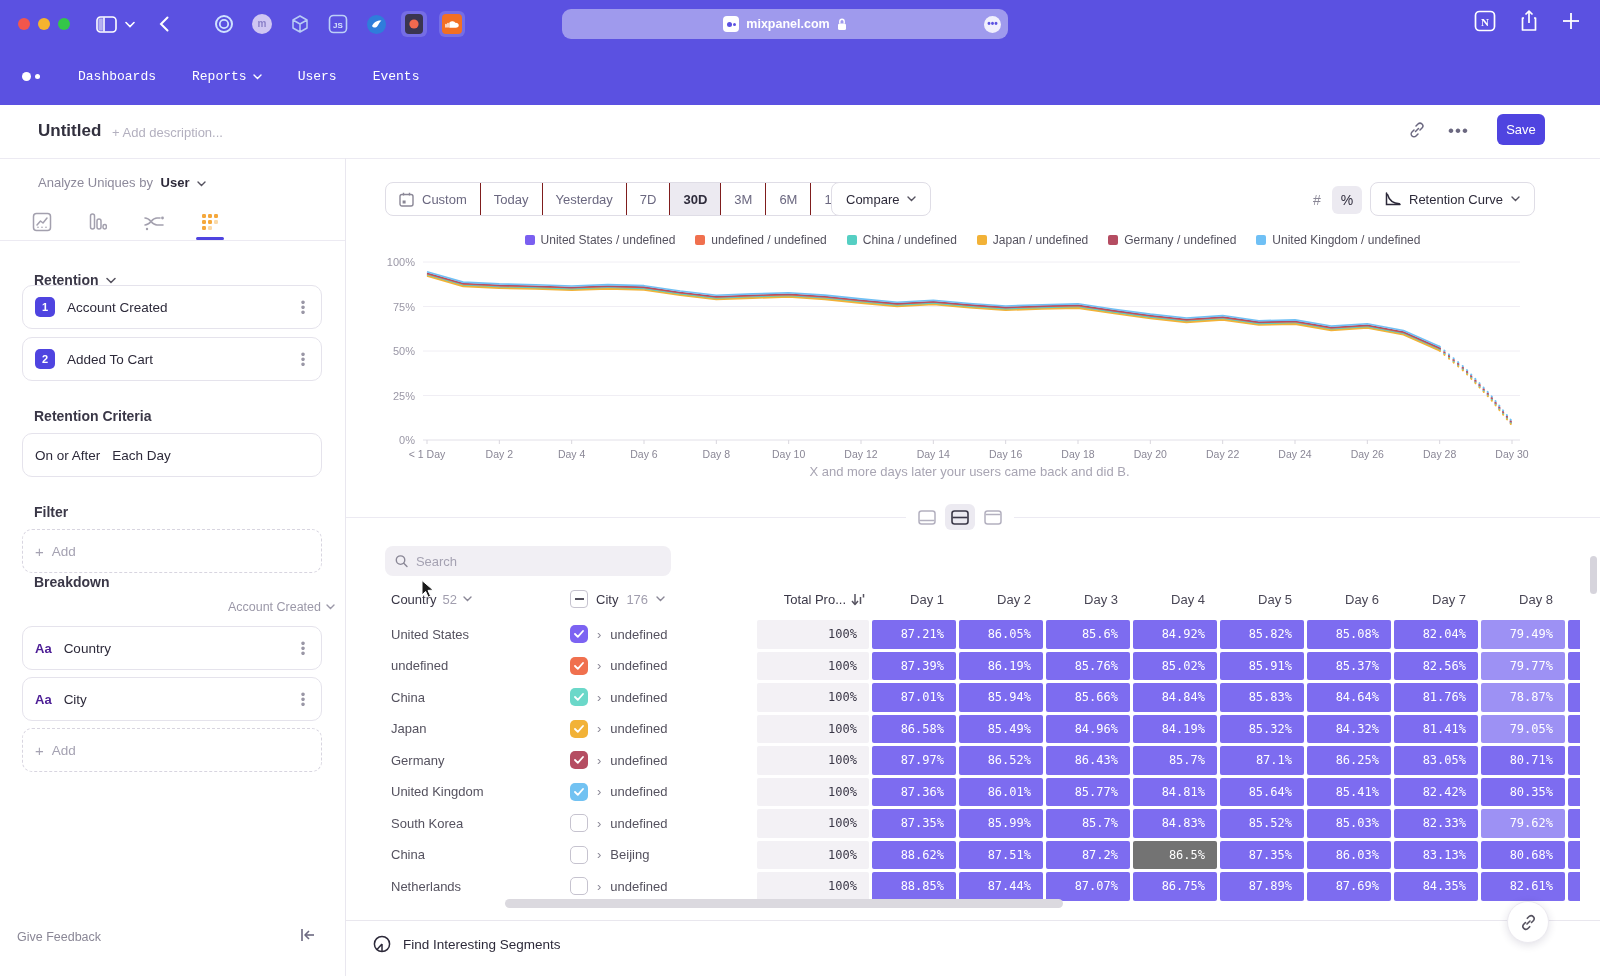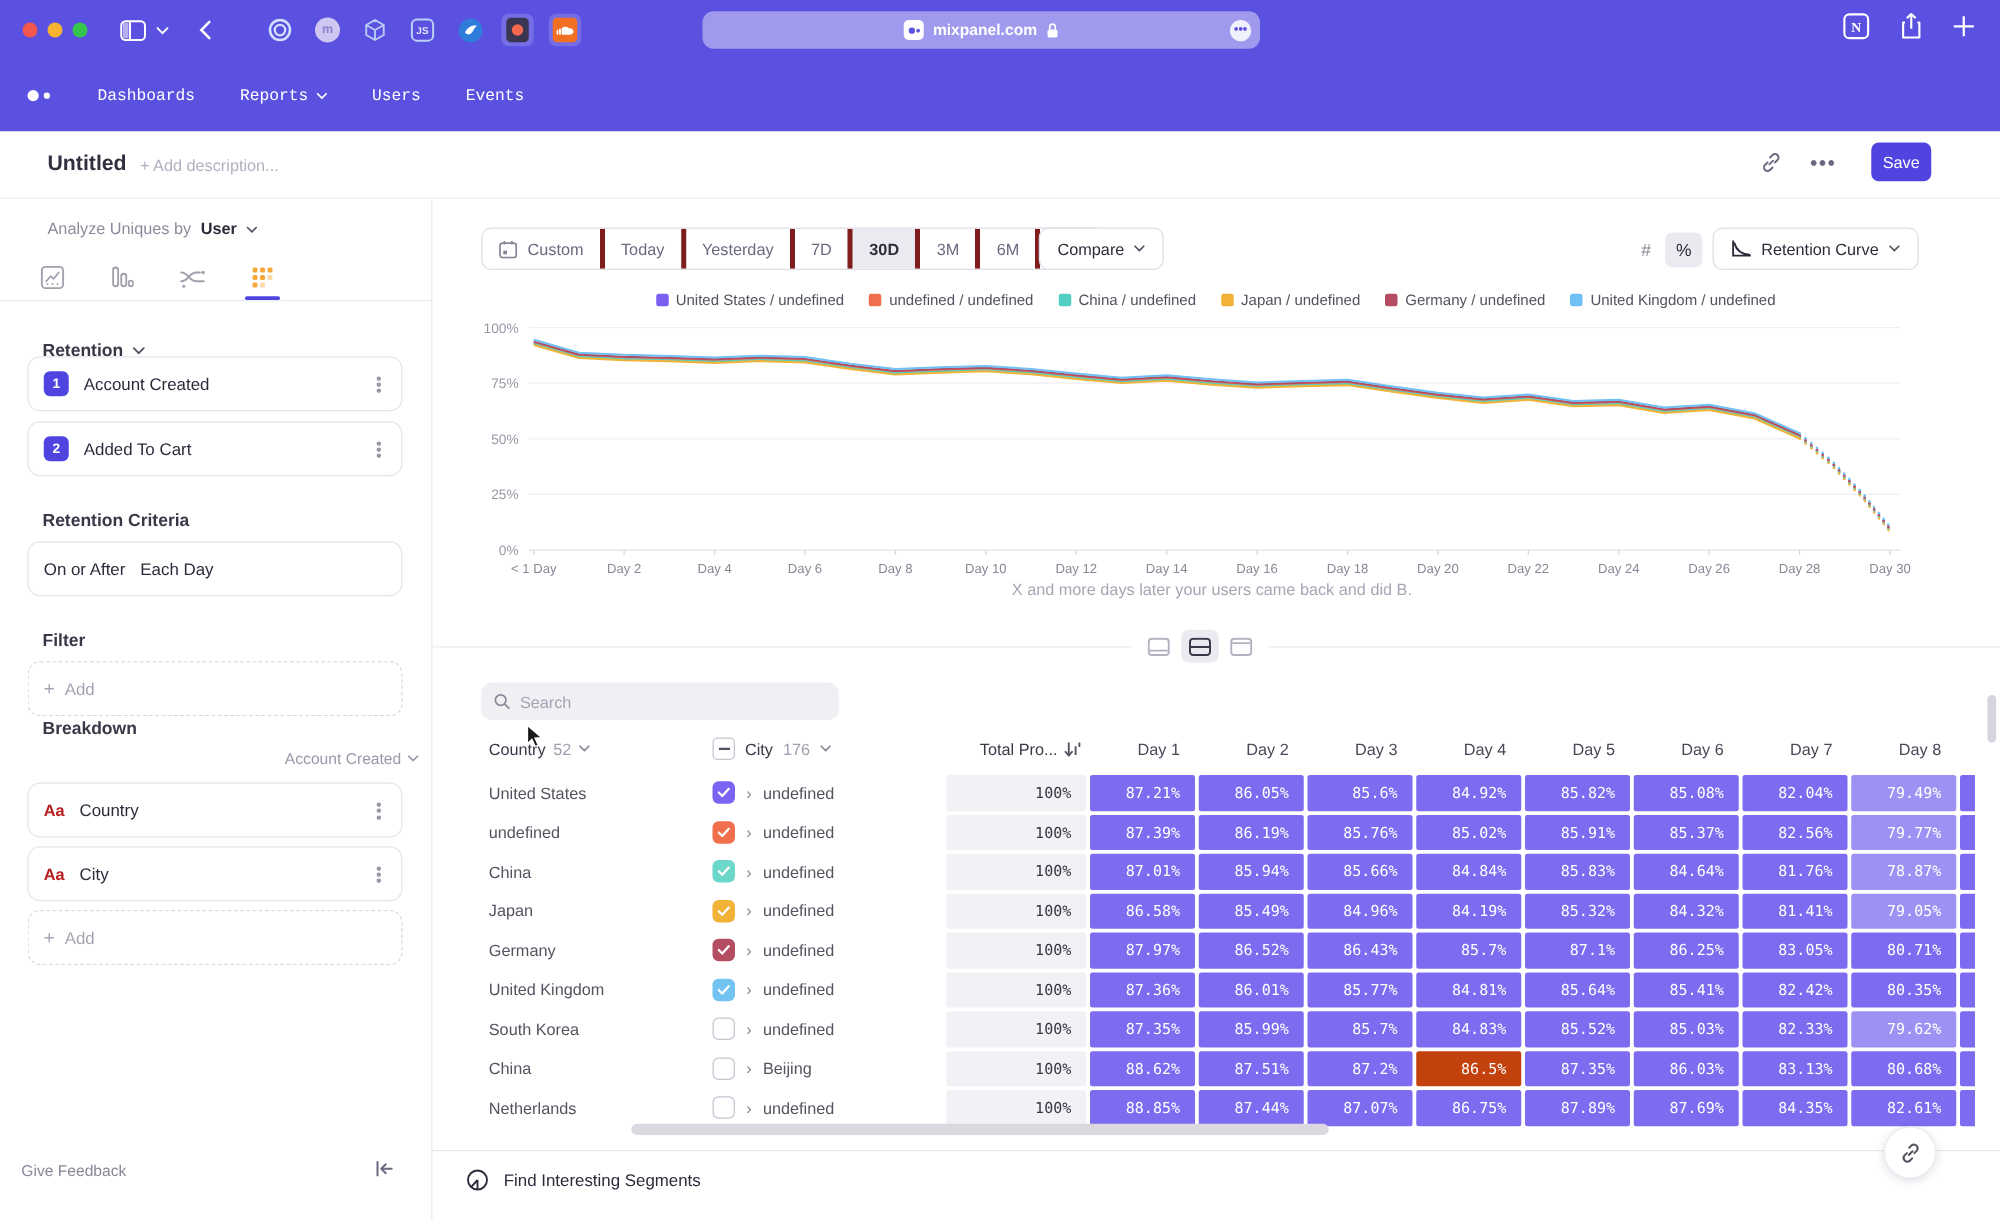--- a/index.html
+++ b/index.html
@@ -41,26 +41,26 @@
   .sb-analyze b { color:#2d2a3a; font-weight:bold; }
   .sb-tabs { position:absolute; left:0; top:203px; width:345px; height:38px; border-bottom:1px solid #eceaf2; display:flex; align-items:center; padding-left:28px; gap:28px; }
   .sb-tab { width:28px; height:34px; display:flex; align-items:center; justify-content:center; position:relative; cursor:pointer; }
   .sb-tab.active::after { content:""; position:absolute; left:0; bottom:-1px; width:28px; height:3px; background:#4f44e0; border-radius:2px; }
   .sb-sec { position:absolute; left:34px; font-size:14px; font-weight:bold; color:#3a3747; display:flex; gap:7px; align-items:center; }
   .sb-card { position:absolute; left:22px; width:300px; height:44px; border:1px solid #e5e3ec; border-radius:10px; background:#fff; display:flex; align-items:center; padding:0 12px; gap:12px; cursor:pointer; }
   .sb-card.dashed { border-style:dashed; border-color:#d8d5e0; color:#a5a2b2; font-size:13.5px; gap:8px; }
   .step-badge { width:20px; height:20px; border-radius:5px; background:#4f44e0; color:#fff; font-size:11px; font-weight:bold; display:flex; align-items:center; justify-content:center; }
   .sb-card .lbl { font-size:13.5px; color:#2d2a3a; flex:1; }
   .kebab { color:#9a97a6; font-size:13px; letter-spacing:0; line-height:5px; text-align:center; width:12px; }
-  .aa { color:#b91c1c; font-weight:bold; font-size:13px; }
+  .aa { color:#4c1d95; font-weight:bold; font-size:13px; }
   .bd-right { position:absolute; right:1265px; font-size:12.5px; color:#9b98a8; display:flex; gap:5px; align-items:center; }
   .give-fb { position:absolute; left:17px; top:930px; font-size:12.5px; color:#8a8796; cursor:pointer; }
   
   .segmented { position:absolute; left:385px; top:182px; height:34px; display:flex; border:1px solid #dfdde6; border-radius:8px; overflow:hidden; background:#fff; }
-  .seg { height:100%; display:flex; align-items:center; padding:0 13px; font-size:13px; color:#6b6880; border-left:4px solid #7f1d1d; cursor:pointer; gap:8px; white-space:nowrap; }
+  .seg { height:100%; display:flex; align-items:center; padding:0 13px; font-size:13px; color:#6b6880; border-left:1px solid #7f1d1d; cursor:pointer; gap:8px; white-space:nowrap; }
   .seg:first-child { border-left:none; }
   .seg.active { background:#eceaf1; color:#2f2c3c; font-weight:bold; }
   .btn { height:34px; border:1px solid #dfdde6; border-radius:8px; background:#fff; display:flex; align-items:center; gap:8px; padding:0 14px; font-size:13px; color:#2d2a3a; cursor:pointer; }
   .cnt-toggle { position:absolute; left:1302px; top:185px; height:30px; display:flex; align-items:center; border-radius:7px; }
   .cnt-btn { width:30px; height:28px; display:flex; align-items:center; justify-content:center; font-size:14px; color:#8a8796; border-radius:6px; cursor:pointer; }
   .cnt-btn.active { background:#eceaf1; color:#2f2c3c; }
   
   .legend { position:absolute; left:345px; top:233px; width:1255px; display:flex; justify-content:center; gap:20px; }
   .lg-item { display:flex; align-items:center; gap:6px; font-size:12px; color:#55525f; }
   .lg-sw { width:10px; height:10px; border-radius:2px; }
@@ -787,21 +787,21 @@
         <span class="chk off"></span>
         <span class="chev-r">›</span>
         <span>Beijing</span>
       </div>
       <div class="c-total">
         <div class="total-bar">100%</div>
       </div>
       <div class="c-day" style="background:#7d6cf0">88.62%</div>
       <div class="c-day" style="background:#7d6cf0">87.51%</div>
       <div class="c-day" style="background:#7d6cf0">87.2%</div>
-      <div class="c-day" style="background:#c2410c">86.5%</div>
+      <div class="c-day" style="background:#737373">86.5%</div>
       <div class="c-day" style="background:#7d6cf0">87.35%</div>
       <div class="c-day" style="background:#7d6cf0">86.03%</div>
       <div class="c-day" style="background:#7d6cf0">83.13%</div>
       <div class="c-day" style="background:#7d6cf0">80.68%</div>
       <div class="c-sliver" style="background:#7d6cf0"></div>
     </div>
     <div class="t-row">
       <div class="c-country">Netherlands</div>
       <div class="c-city">
         <span class="chk off"></span>

